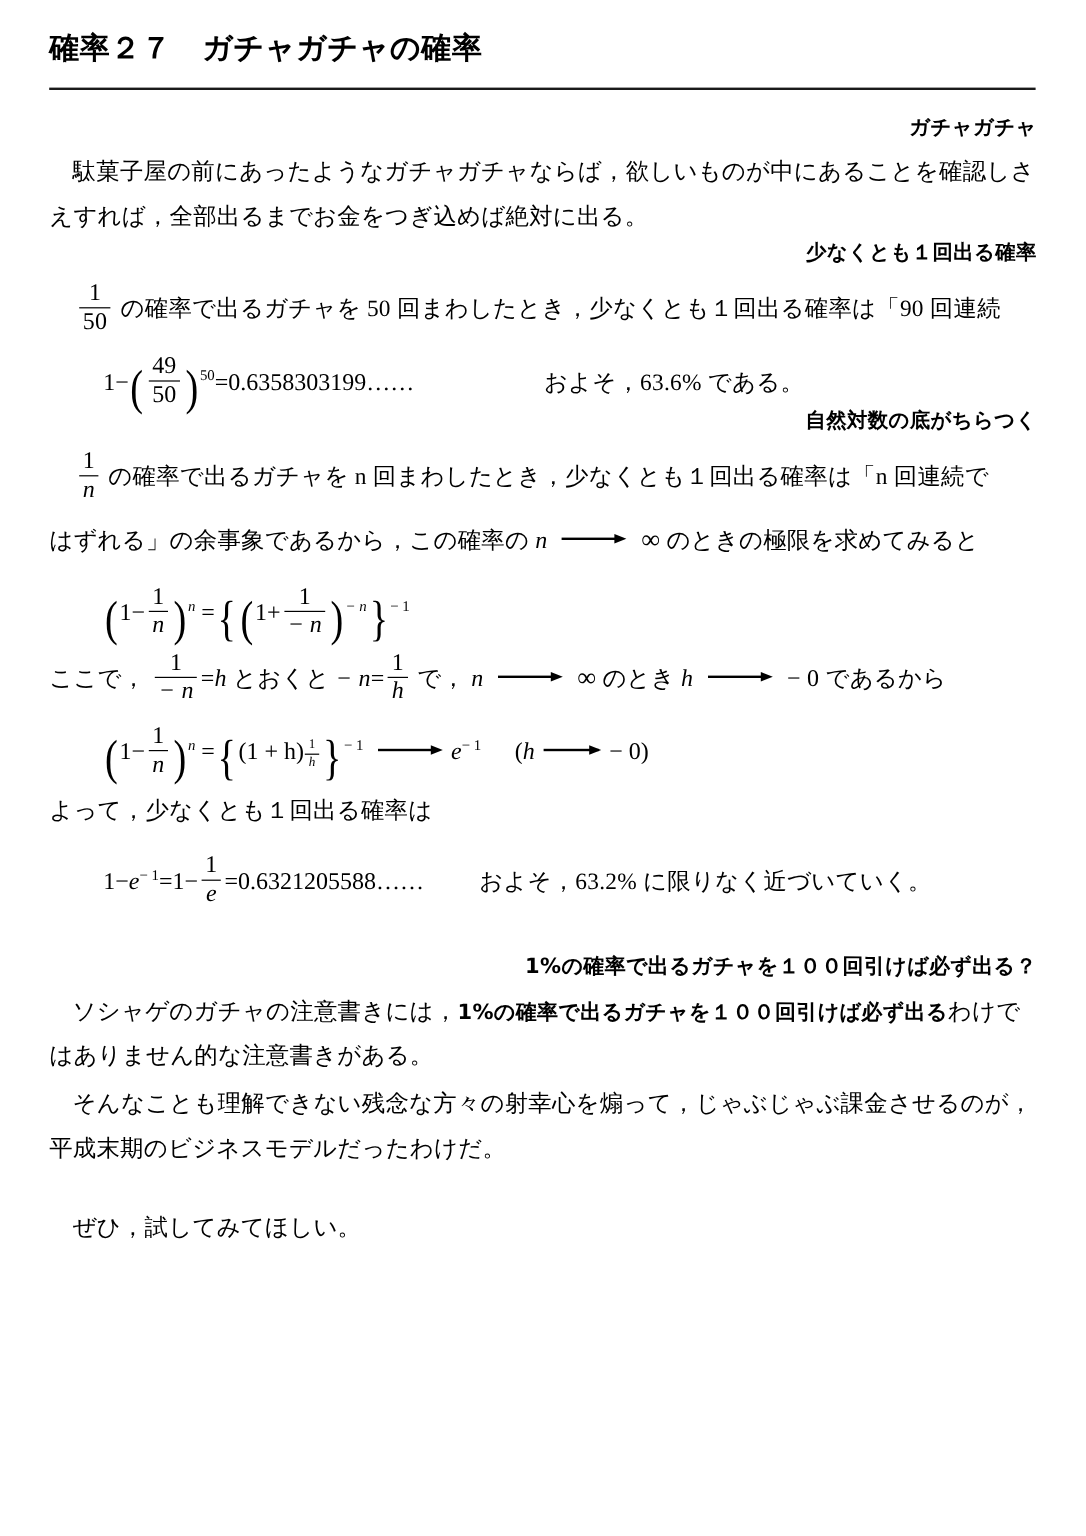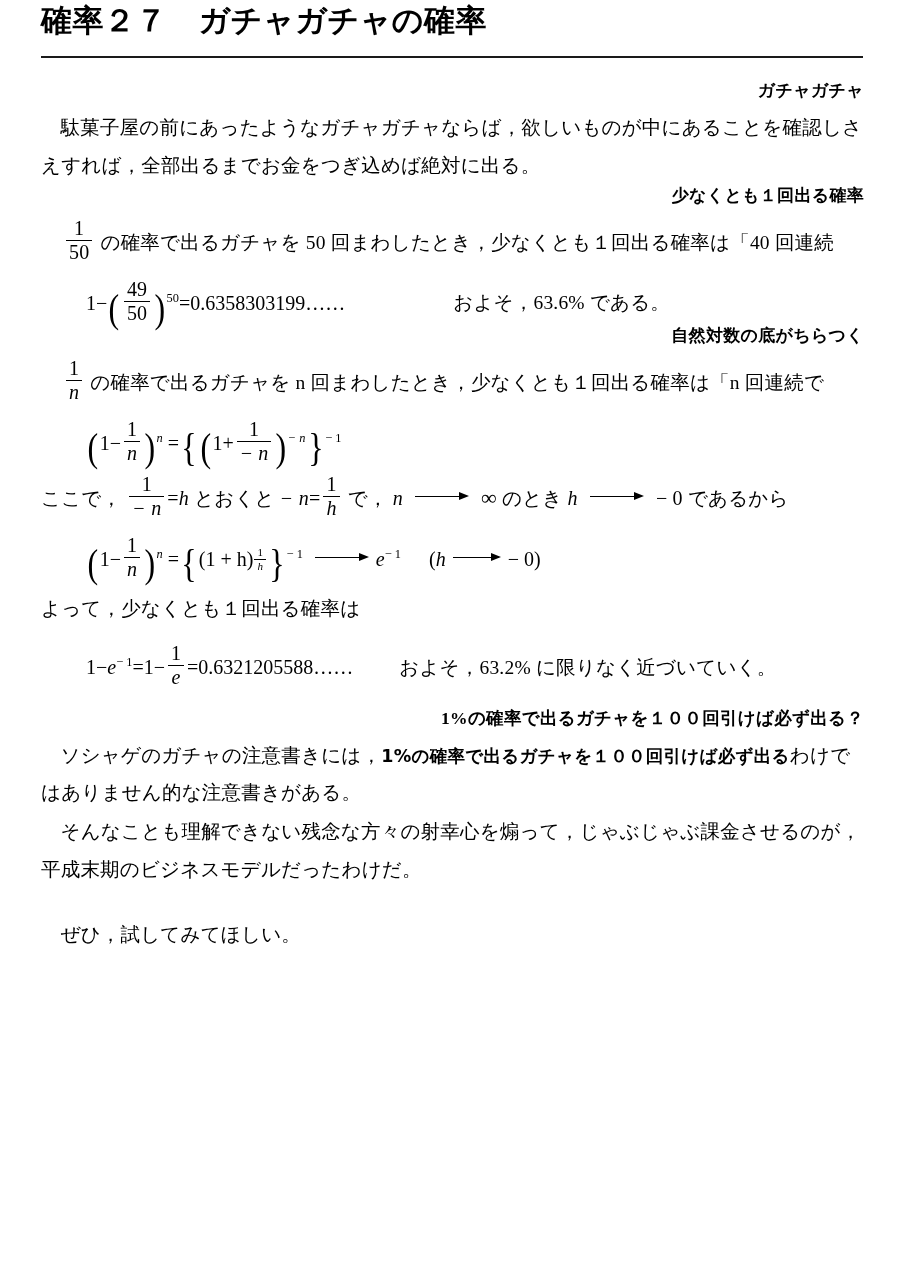--- a/index.html
+++ b/index.html
@@ -19,23 +19,24 @@
     width: 905px;
     height: 1280px;
     box-sizing: border-box;
     padding: 0 41px;
   }
 
   
   .doc-title {
     font-family: "DejaVu Sans", "Liberation Sans", sans-serif;
     font-weight: bold;
-    font-size: 31px;
+    font-size: 25px;
     letter-spacing: 0.5px;
     margin: 0;
+    padding-top: 24px;
     line-height: 1.3;
     white-space: pre;
   }
   .title-rule {
     border: 0;
     border-top: 2.2px solid #1a1a1a;
     margin: 16px 0 0 0;
     width: 822px;
   }
 
@@ -45,21 +46,21 @@
     font-weight: bold;
     font-size: 17px;
     letter-spacing: 0.3px;
     margin: 0;
     line-height: 1.4;
     text-align: right;
   }
   .sec-head.h-gacha   { margin-top: 21px; }
   .sec-head.h-atleast { }
   .sec-head.h-napier  { }
-  .sec-head.h-onepct  { margin-top: 18px; font-size: 17.5px; font-family: Liberation Serif, serif; }
+  .sec-head.h-onepct  { margin-top: 38px; font-size: 17.5px; }
 
   
   p.body {
     font-size: 19.5px;
     line-height: 1.92;
     margin: 6px 0 0 0;
     text-indent: 1em;
     letter-spacing: 0.2px;
   }
   p.tight { margin-top: 2px; }
@@ -180,21 +181,21 @@
   <p class="body">駄菓子屋の前にあったようなガチャガチャならば，欲しいものが中にあることを確認しさえすれば，全部出るまでお金をつぎ込めば絶対に出る。</p>
 
 
   <h2 class="sec-head h-atleast">少なくとも１回出る確率</h2>
 
   <div class="text-math-line indent1">
     <span class="frac math">
       <span class="top num">1</span>
       <span class="bot num">50</span>
     </span>
-    <span>の確率で出るガチャを 50 回まわしたとき，少なくとも１回出る確率は「40 回連続</span>
+    <span>の確率で出るガチャを 50 回まわしたとき，少なくとも１回出る確率は「90 回連続</span>
   </div>
 
 
   <div class="eq-row">
     <span class="math">
       <span class="num">1</span><span>−</span><span class="paren">(</span><span class="frac">
         <span class="top num">49</span>
         <span class="bot num">50</span>
       </span><span class="paren">)</span><span class="sup upright">50</span><span class="num">=</span><span class="num">0.6358303199……</span>
     </span>
@@ -205,20 +206,27 @@
   <h2 class="sec-head h-napier">自然対数の底がちらつく</h2>
 
   <div class="text-math-line indent1">
     <span class="frac math">
       <span class="top num">1</span>
       <span class="bot mi">n</span>
     </span>
     <span>の確率で出るガチャを n 回まわしたとき，少なくとも１回出る確率は「n 回連続で</span>
   </div>
 
+  <div class="text-math-line">
+    <span>はずれる」の余事象であるから，この確率の</span>
+    <span class="math mi">n</span>
+    <span class="arrow"></span>
+    <span class="infty">∞</span>
+    <span>のときの極限を求めてみると</span>
+  </div>
 
   <div class="eq-row">
     <span class="math">
       <span class="paren">(</span><span class="num">1</span><span>−</span><span class="frac">
         <span class="top num">1</span>
         <span class="bot mi">n</span>
       </span><span class="paren">)</span><span class="sup">n</span>
       <span class="num">=</span><span class="brace">{</span><span class="paren">(</span><span class="num">1</span><span>+</span><span class="frac">
         <span class="top num">1</span>
         <span class="bot mi">− n</span>

